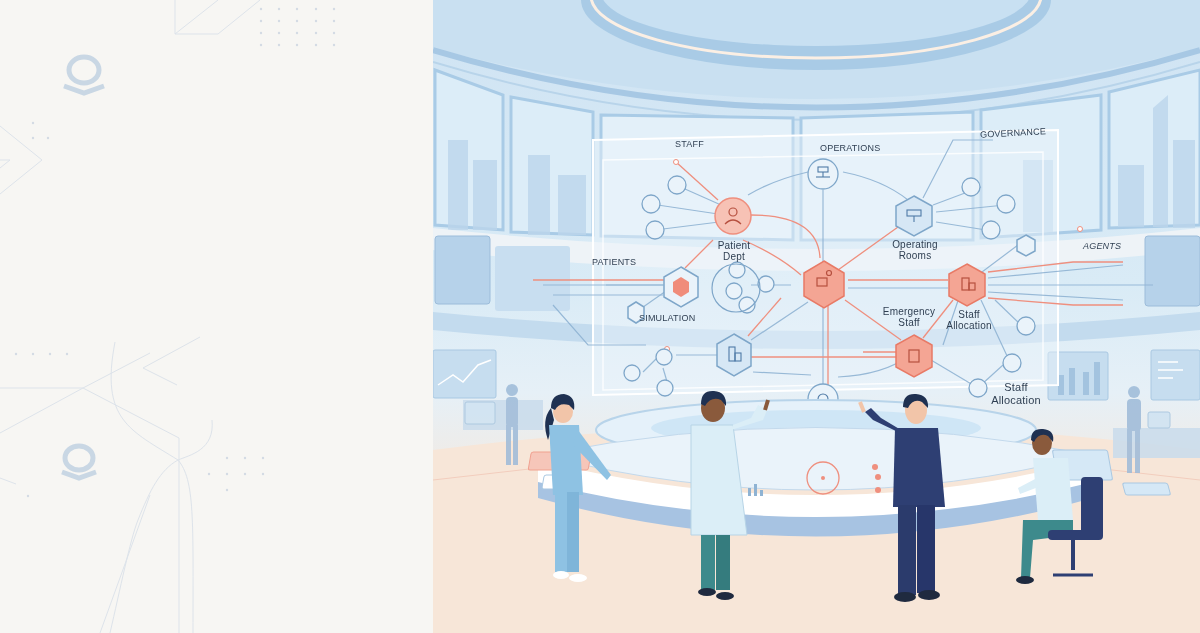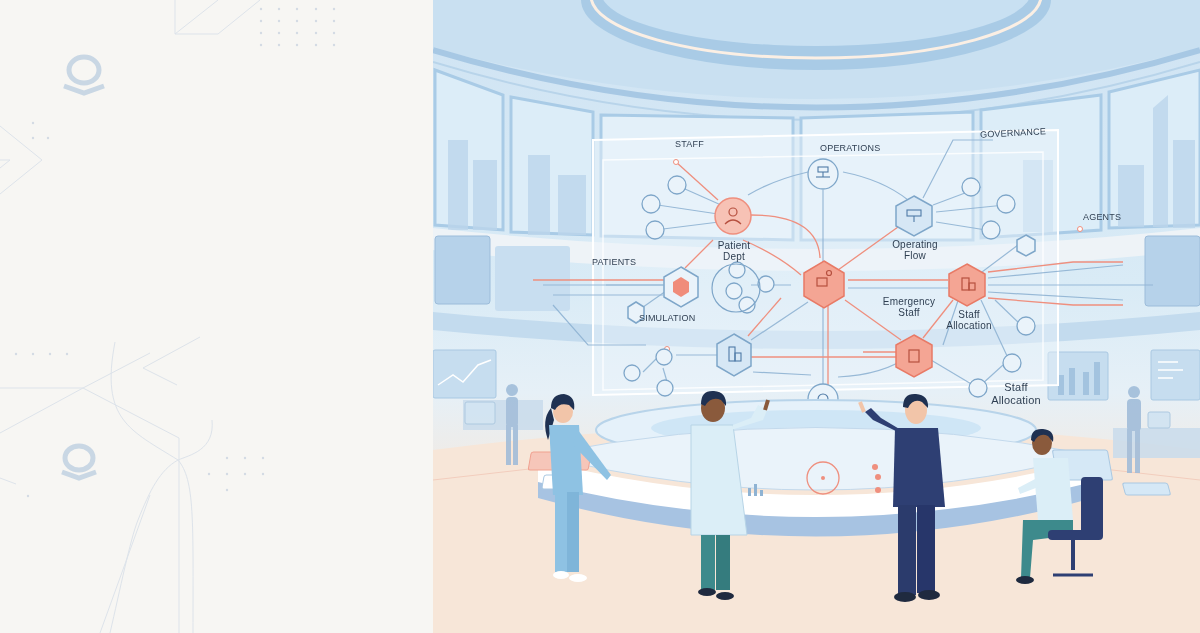--- a/index.html
+++ b/index.html
@@ -344,33 +344,33 @@
       <rect x="615" y="530" width="55" height="10" rx="4" fill="#2e3f73"></rect>
       <line x1="640" y1="540" x2="640" y2="570" stroke="#2e3f73" stroke-width="4"></line>
       <line x1="620" y1="575" x2="660" y2="575" stroke="#2e3f73" stroke-width="3"></line>
       <rect x="560" y="483" width="45" height="12" rx="2" fill="#d5e8f6" stroke="#a9c8e2" transform="skewX(15)"></rect>
     </g>
   </svg>
 
   <div class="label caps" style="left:242px; top:139px;">STAFF</div>
   <div class="label caps" style="left:363px; top:143px;margin-left:24px;">OPERATIONS</div>
   <div class="label caps" style="left:547px; top:128px; transform:rotate(-3deg);">GOVERNANCE</div>
-  <div class="label caps" style="left:650px; top:212px;">AGENTS</div>
+  <div class="label caps" style="left:650px; top:241px;font-style:italic;">AGENTS</div>
   <div class="label caps" style="left:159px; top:257px;text-align:center;">PATIENTS</div>
   <div class="label caps" style="left:206px; top:313px;">SIMULATION</div>
 
   <div class="label node" style="left:278px; top:240px; width:46px;">
     <div>Patient</div>
     <div>Dept</div>
   </div>
   <div class="label node" style="left:454px; top:239px; width:56px;">
     <div>Operating</div>
-    <div>Flow</div>
-  </div>
-  <div class="label node" style="left:448px; top:296px; width:56px;">
+    <div>Rooms</div>
+  </div>
+  <div class="label node" style="left:448px; top:306px; width:56px;">
     <div>Emergency</div>
     <div>Staff</div>
   </div>
   <div class="label node" style="left:508px; top:309px; width:56px;">
     <div>Staff</div>
     <div>Allocation</div>
   </div>
   <div class="label big" style="left:550px; top:381px; width:66px;">
     <div>Staff</div>
     <div>Allocation</div>

